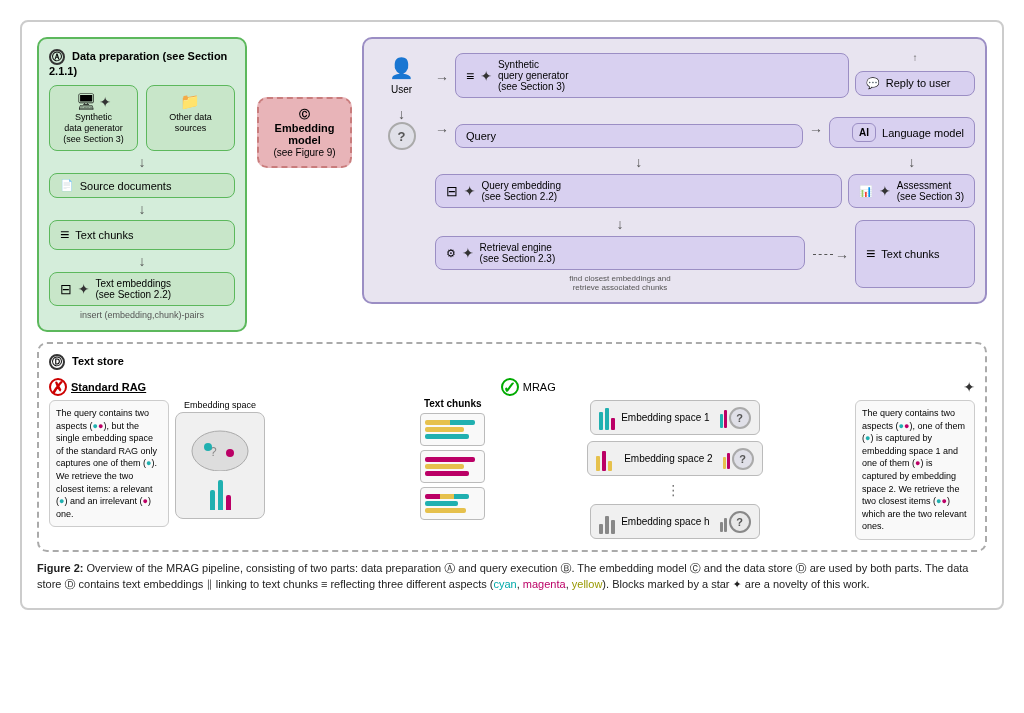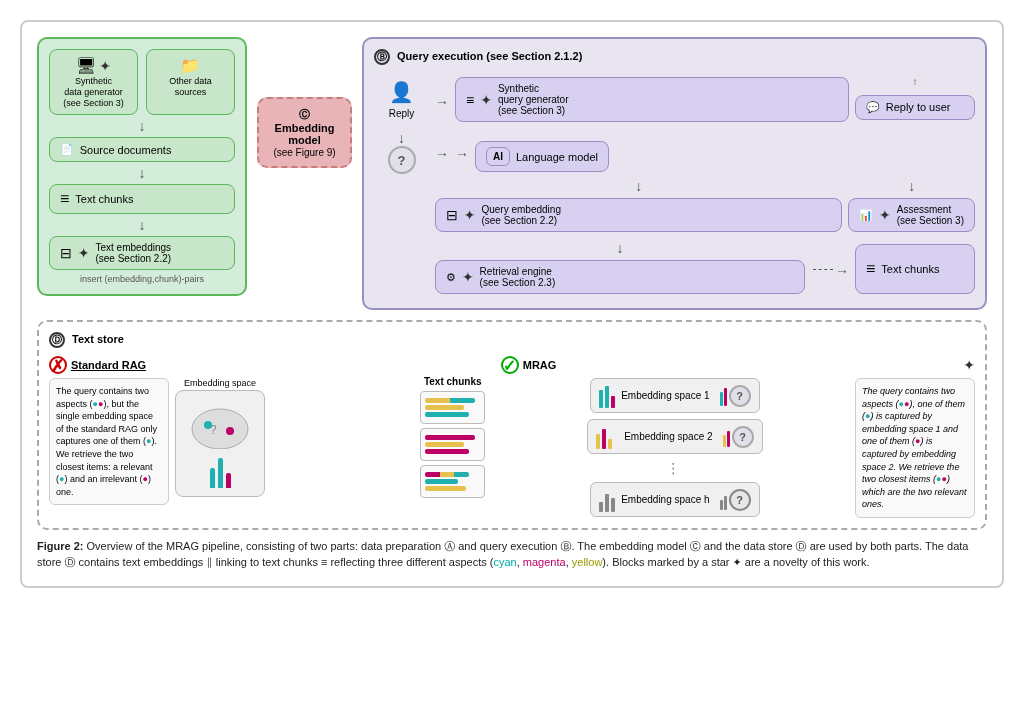--- a/index.html
+++ b/index.html
@@ -208,20 +208,21 @@
     .ai-box {
       background: #d8d0f0;
       border: 1px solid #9b8ec4;
       border-radius: 6px;
       padding: 3px 6px;
       font-size: 10px;
       font-weight: bold;
       display: flex;
       align-items: center;
       gap: 3px;
+      margin-left: 12px;
     }
 
     .embed-model-box {
       background: #e8b4b8;
       border: 2px dashed #c97c7c;
       border-radius: 10px;
       padding: 8px 10px;
       text-align: center;
       font-size: 11px;
       font-weight: bold;
@@ -230,20 +231,24 @@
 
   </style>
 </head>
 <body>
 
 <div class="main-container">
 
   <div class="top-panels">
 
     <div class="panel-a" style="min-width:200px; max-width:210px;">
+      <div class="panel-title">
+        <span class="panel-label">Ⓐ</span>
+        <span>Data preparation (see Section 2.1.1)</span>
+      </div>
 
       <div class="panel-a-top">
         <div class="small-box">
           <span style="font-size:16px;">🖥</span>
           <span class="star">✦</span><br>
           <span style="font-size:9px;">Synthetic<br>data generator<br>(see Section 3)</span>
         </div>
         <div class="small-box">
           <span style="font-size:16px;">📁</span><br>
           <span style="font-size:9px;">Other data<br>sources</span>
@@ -277,29 +282,25 @@
 
     <div style="display:flex; align-items:center; justify-content:center; margin-top:60px;">
       <div class="embed-model-box">
         <span>Ⓒ</span><br>
         <span>Embedding<br>model</span><br>
         <span style="font-weight:normal; font-size:10px;">(see Figure 9)</span>
       </div>
     </div>
 
     <div class="panel-b" style="flex:1;">
-      <div class="panel-title">
-        <span class="panel-label">Ⓑ</span>
-        <span>Query execution (see Section 2.1.2)</span>
-      </div>
 
       <div class="b-row">
         <div class="b-col-user">
           <span style="font-size:20px;">👤</span>
-          <span style="font-size:10px;">Reply</span>
+          <span style="font-size:10px;">User</span>
         </div>
         <span class="arrow-right">→</span>
         <div class="flow-box purple" style="flex:1;">
           <span style="font-size:14px;">≡</span>
           <span class="star">✦</span>
           <span style="font-size:10px;">Synthetic<br>query generator<br>(see Section 3)</span>
         </div>
         <div style="display:flex; flex-direction:column; align-items:center; gap:2px;">
           <span class="arrow-right" style="font-size:10px; margin-bottom:2px;">↑</span>
           <div class="flow-box purple" style="min-width:120px;">
@@ -310,20 +311,23 @@
       </div>
 
       <div style="display:flex; gap:6px; margin-top:4px;">
 
         <div style="display:flex; flex-direction:column; align-items:center; min-width:55px;">
           <div class="arrow-down">↓</div>
           <div class="query-circle">?</div>
         </div>
         <span class="arrow-right" style="margin-top:14px;">→</span>
 
+        <div class="flow-box purple" style="flex:1; align-self:flex-end; margin-bottom:2px;">
+          <span>Query</span>
+        </div>
         <span class="arrow-right" style="margin-top:14px;">→</span>
         <div class="flow-box purple" style="min-width:120px; align-self:flex-end; margin-bottom:2px;">
           <div class="ai-box">AI</div>
           <span>Language model</span>
         </div>
       </div>
 
       <div style="display:flex; gap:6px; margin-top:4px;">
         <div style="min-width:55px;"></div>
         <div style="flex:1; display:flex; flex-direction:column;">
@@ -346,20 +350,21 @@
 
       <div style="display:flex; gap:6px; margin-top:4px;">
         <div style="min-width:55px;"></div>
         <div style="flex:1; display:flex; flex-direction:column;">
           <div class="arrow-down">↓</div>
           <div class="flow-box purple">
             <span>⚙</span>
             <span class="star">✦</span>
             <span style="font-size:10px;">Retrieval engine<br>(see Section 2.3)</span>
           </div>
+          <div class="find-label" style="font-size:8px;">find closest embeddings and<br>retrieve associated chunks</div>
         </div>
         <div style="display:flex; align-items:center;">
           <span style="font-size:10px; color:#555; border-top:1px dashed #555; width:20px; display:inline-block; margin:0 2px;"></span>
           <span class="arrow-right">→</span>
         </div>
         <div class="flow-box purple" style="min-width:120px;">
           <span style="font-size:16px;">≡</span>
           <span>Text chunks</span>
         </div>
       </div>
@@ -424,21 +429,21 @@
         <div style="border:1px solid #bbb; border-radius:4px; padding:4px; background:#f9f9f9; width:65px;">
           <div style="height:5px; width:80%; background:linear-gradient(to right,#bb0066 33%,#e6c14d 33%,#e6c14d 66%,#20b0b0 66%); border-radius:2px; margin:2px 0;"></div>
           <div style="height:5px; width:60%; background:#20b0b0; border-radius:2px; margin:2px 0;"></div>
           <div style="height:5px; width:75%; background:#e6c14d; border-radius:2px; margin:2px 0;"></div>
         </div>
       </div>
 
       <div style="flex:2; display:flex; flex-direction:column; gap:4px;">
         <div style="display:flex; align-items:center; gap:4px;">
           <span style="color:#00aa00; font-size:16px; border:2px solid #00aa00; border-radius:50%; width:18px; height:18px; display:flex; align-items:center; justify-content:center; font-weight:bold;">✓</span>
-          <span style="font-weight:bold; font-size:11px;">MRAG</span>
+          <span style="font-weight:normal; font-size:11px;">MRAG</span>
           <span class="star" style="margin-left:auto;">✦</span>
         </div>
         <div style="display:flex; gap:6px;">
 
           <div style="display:flex; flex-direction:column; gap:6px; flex:1;align-items:center;">
 
             <div class="mrag-space">
               <div style="display:flex; gap:2px; align-items:flex-end; height:25px;">
                 <div style="width:4px; height:18px; background:#20b0b0; border-radius:1px;"></div>
                 <div style="width:4px; height:22px; background:#20b0b0; border-radius:1px;"></div>
@@ -482,21 +487,21 @@
               <div style="display:flex; gap:2px; align-items:center; margin-left:4px;">
                 <div style="display:flex; gap:1px; align-items:flex-end; height:20px;">
                   <div style="width:3px; height:10px; background:#888; border-radius:1px;"></div>
                   <div style="width:3px; height:14px; background:#888; border-radius:1px;"></div>
                 </div>
                 <div class="query-circle" style="width:22px; height:22px; font-size:11px; border-color:#888; background:#e8e8e8;">?</div>
               </div>
             </div>
           </div>
 
-          <div style="display:flex; flex-direction:column; gap:0;font-style:italic;">
+          <div style="display:flex; flex-direction:column; gap:0;">
             <div class="description-box" style="font-size:9px;">
               The query contains two aspects (<span style="color:#20b0b0;">●</span><span style="color:#bb0066;">●</span>), one of them (<span style="color:#20b0b0;">●</span>) is captured by embedding space 1 and one of them (<span style="color:#bb0066;">●</span>) is captured by embedding space 2. We retrieve the two closest items (<span style="color:#20b0b0;">●</span><span style="color:#bb0066;">●</span>) which are the two relevant ones.
             </div>
           </div>
         </div>
       </div>
 
     </div>
   </div>
 

